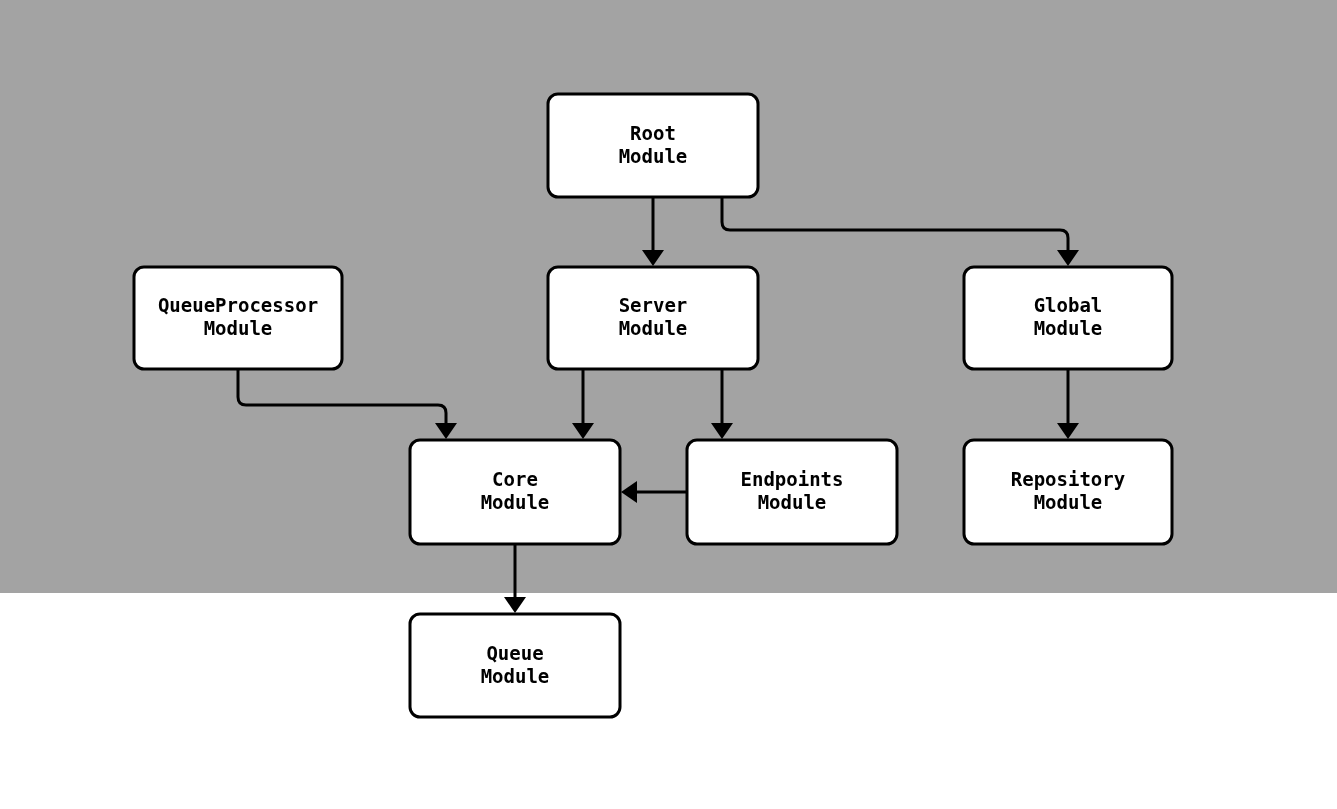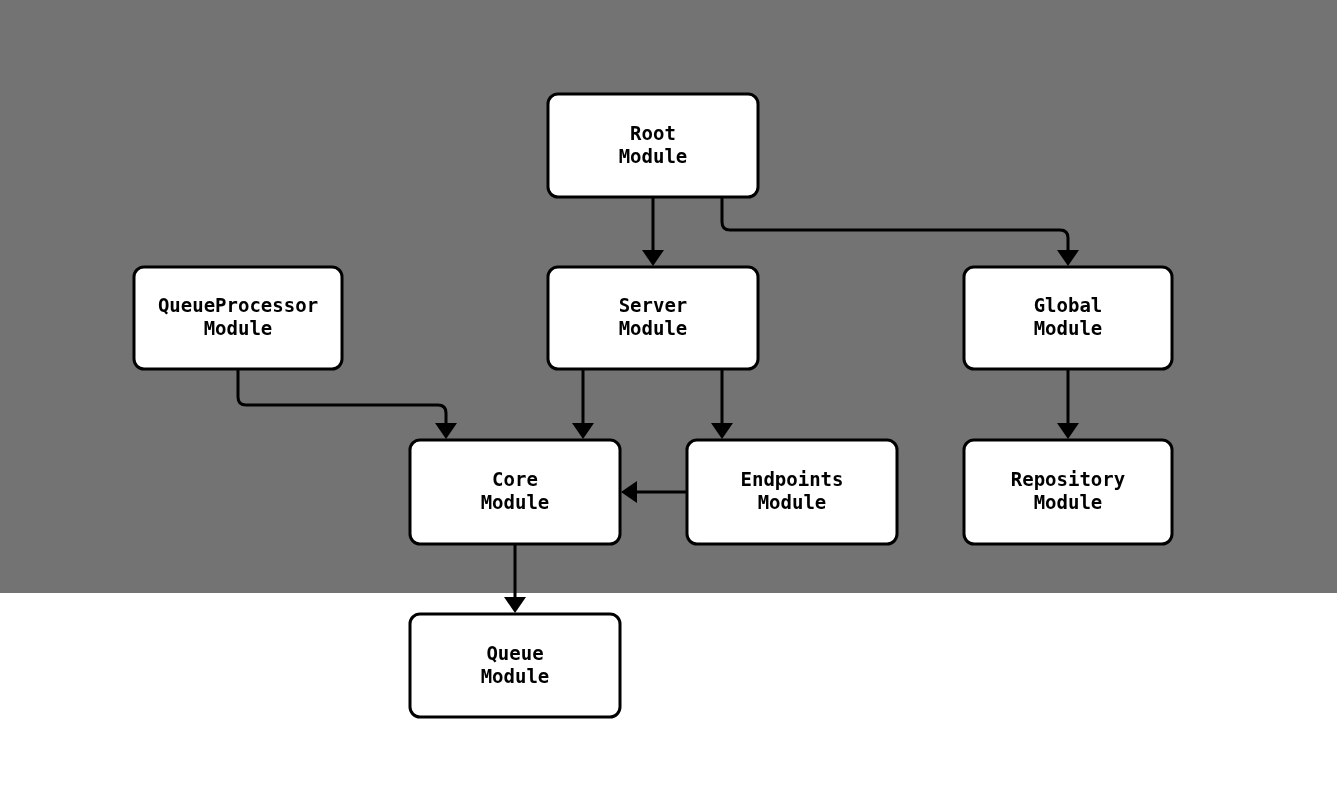--- a/index.html
+++ b/index.html
@@ -11,21 +11,21 @@
   body {
     width: 1337px;
     height: 809px;
     overflow: hidden;
     font-family: "DejaVu Sans Mono", "Liberation Mono", monospace;
   }
   #diagram-root {
     position: relative;
     width: 1337px;
     height: 593px;
-    background: #737373;
+    background: #a3a3a3;
   }
   svg#diagram-canvas {
     display: block;
     width: 1337px;
     height: 809px;
   }
   .node-box {
     fill: #ffffff;
     stroke: #000000;
     stroke-width: 3;

